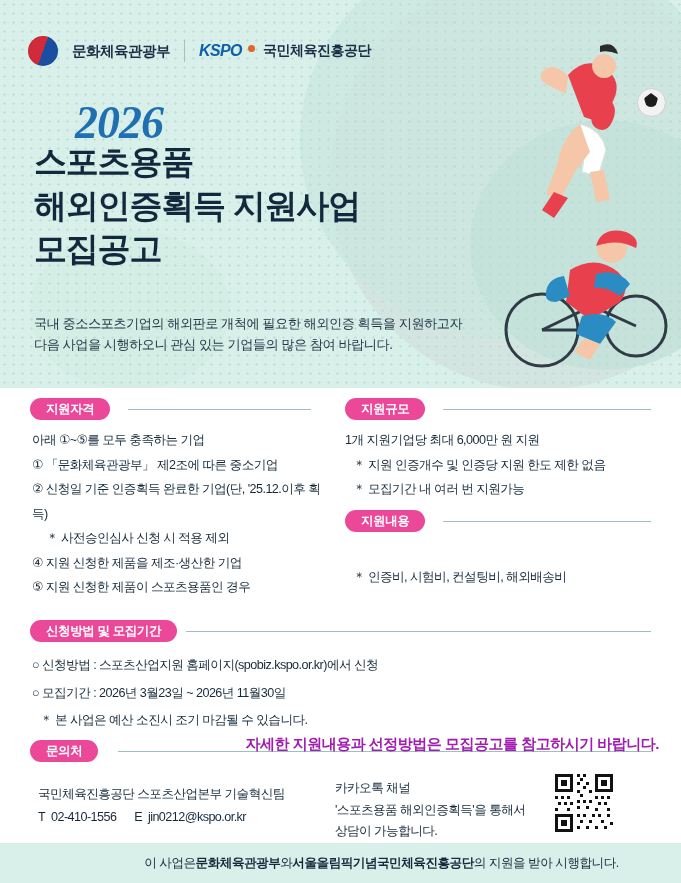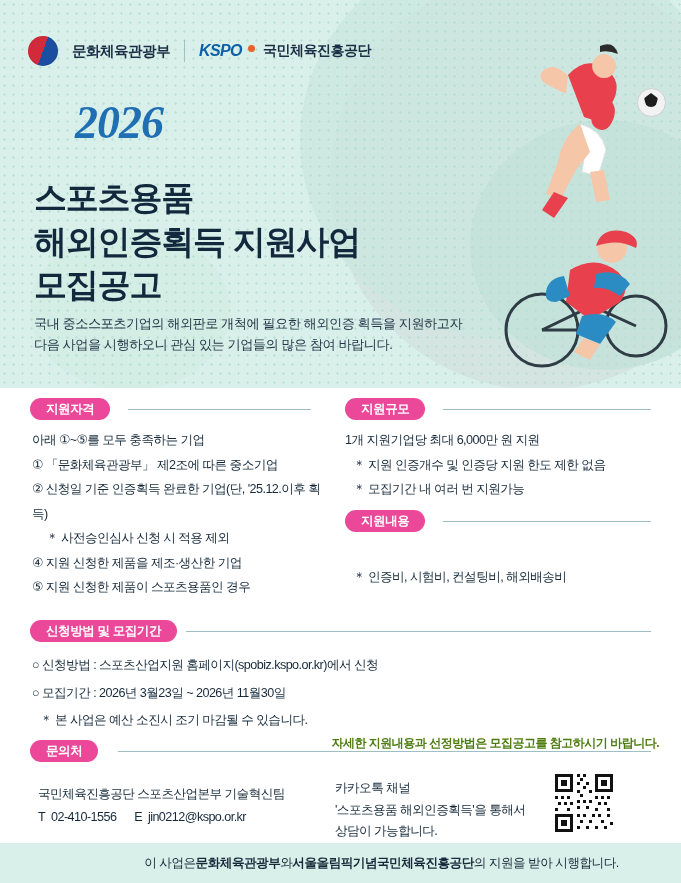--- a/index.html
+++ b/index.html
@@ -50,21 +50,21 @@
 
   
   .year{
     position:absolute;left:36px;top:96px;z-index:6;
     font-size:46px;font-weight:800;font-style:italic;color:#1f6fb2;letter-spacing:-1px;
     font-family:"Liberation Serif",serif;
     margin-left:39px;
   }
   .title{
     position:absolute;left:34px;top:140px;z-index:6;
-    font-size:33px;line-height:1.32;font-weight:800;color:#12283d;letter-spacing:-1.2px;margin-top:36px;
+    font-size:33px;line-height:1.32;font-weight:800;color:#12283d;letter-spacing:-1.2px;
   }
   .lead{
     position:absolute;left:34px;top:313px;z-index:6;
     font-size:13.2px;line-height:1.62;color:#233748;letter-spacing:-.5px;
   }
 
   
   .athlete-volley{position:absolute;left:508px;top:40px;width:130px;height:180px;z-index:5;}
   .ball{position:absolute;left:637px;top:88px;width:27px;height:27px;border-radius:50%;
     background:#f2f2f2;border:1px solid #cfcfcf;z-index:5;}
@@ -81,21 +81,21 @@
     display:flex;align-items:center;justify-content:center;padding:0 16px;z-index:4;
   }
   .rule{position:absolute;height:1px;background:#9dbfc4;z-index:3;}
 
   .col-text{position:absolute;font-size:12.6px;line-height:1.95;color:#16293a;letter-spacing:-.55px;z-index:4;}
   .col-text .ind{padding-left:14px;display:block;}
   .col-text .ind2{padding-left:8px;display:block;}
 
   
   .note-right{
-    position:absolute;right:22px;top:735px;font-size:12px;font-weight:700;color:#4d7c0f;letter-spacing:-.5px;z-index:4;
+    position:absolute;right:22px;top:735px;font-size:15px;font-weight:700;color:#a21caf;letter-spacing:-.5px;z-index:4;
   }
   .contact-left{position:absolute;left:38px;top:783px;font-size:12.6px;line-height:1.85;color:#16293a;letter-spacing:-.55px;z-index:4;}
   .contact-mid{position:absolute;left:335px;top:778px;font-size:12.6px;line-height:1.72;color:#16293a;letter-spacing:-.55px;z-index:4;}
   .qr{position:absolute;left:553px;top:772px;width:62px;height:62px;z-index:4;background:#fff;}
   .qr svg{display:block;}
 
   
   .footer{
     position:absolute;left:0;top:843px;width:681px;height:40px;background:#d9efe9;
     display:flex;align-items:center;justify-content:center;

